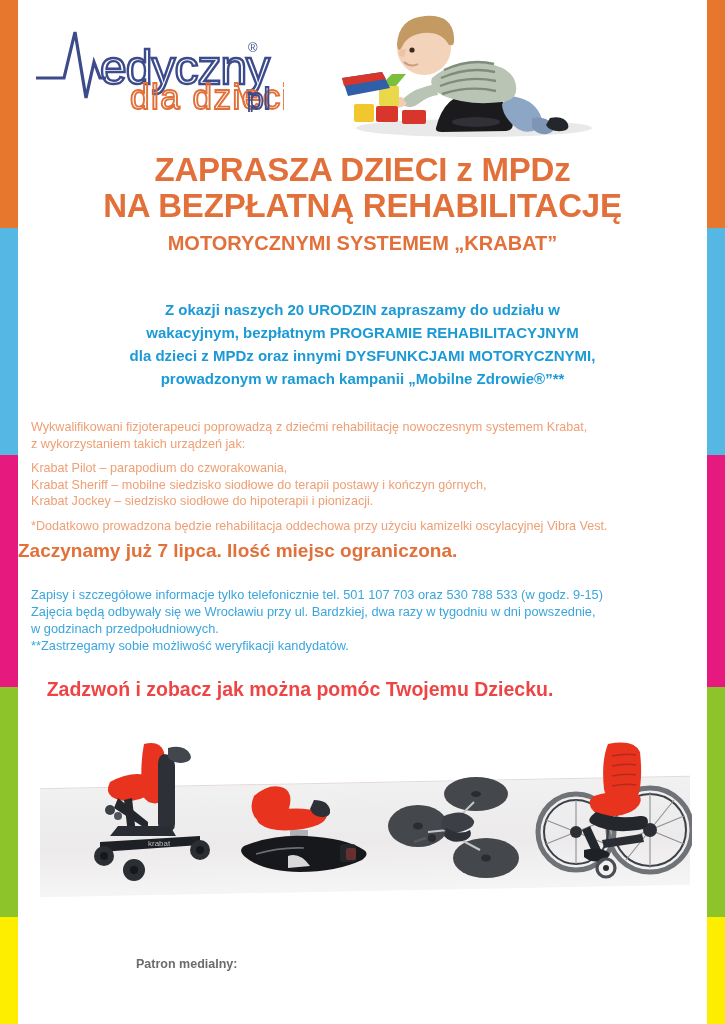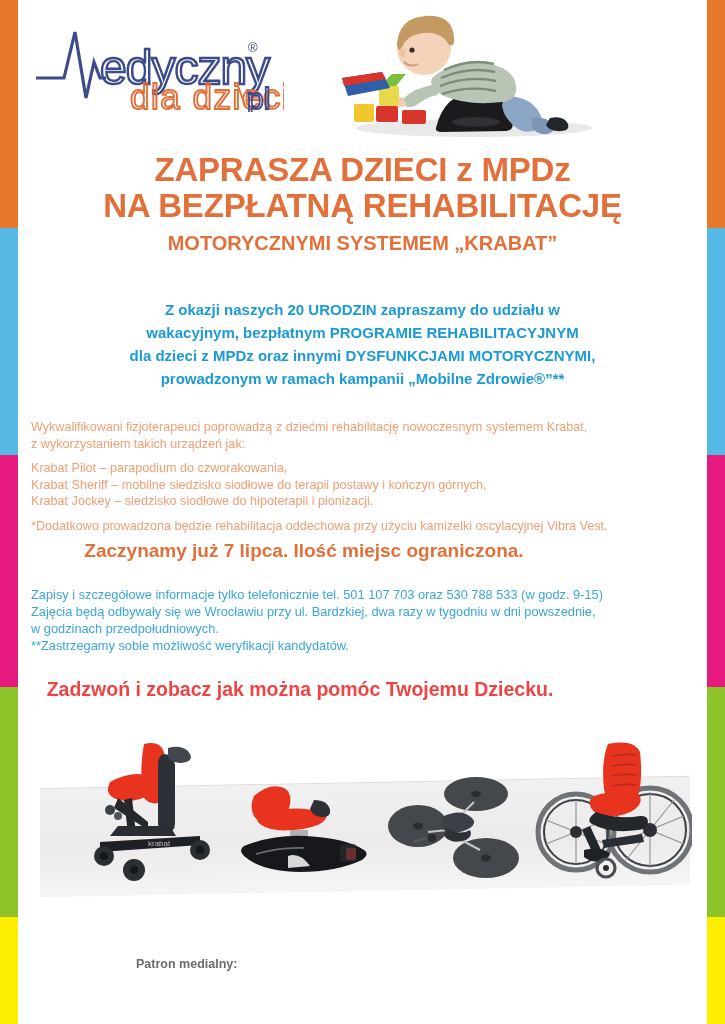--- a/index.html
+++ b/index.html
@@ -111,21 +111,21 @@
     line-height: 16.5px;
   }
   .body-text p { margin: 0; }
   .body-text .gap { height: 8px; }
 
   .highlight-line {
     position: absolute;
     left: 18px;
     top: 540px;
     width: 572px;
-    text-align: center;
+    text-align: left;
     color: #e2703a;
     font-weight: bold;
     font-size: 19px;
   }
 
   .contact {
     position: absolute;
     left: 31px;
     top: 586px;
     width: 668px;

